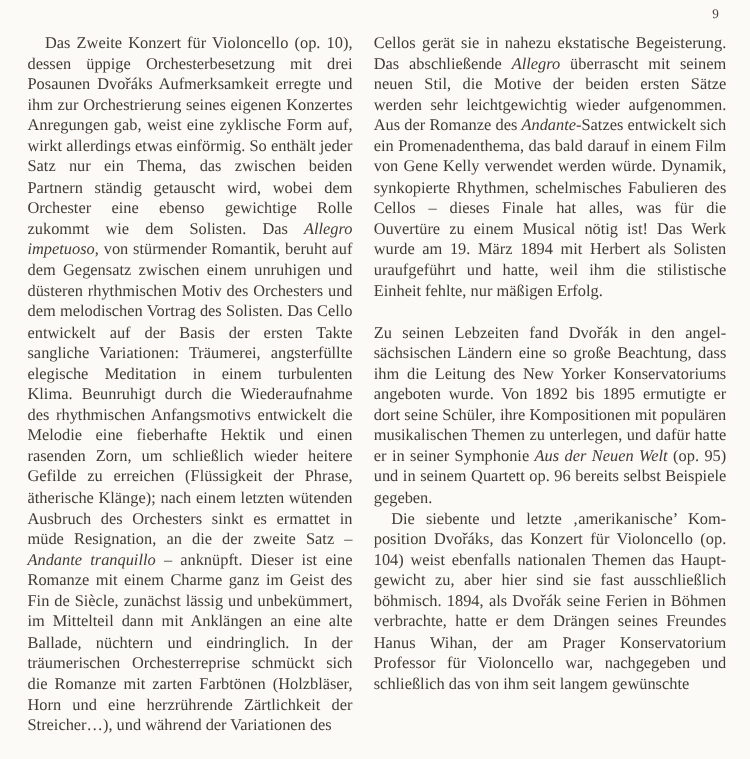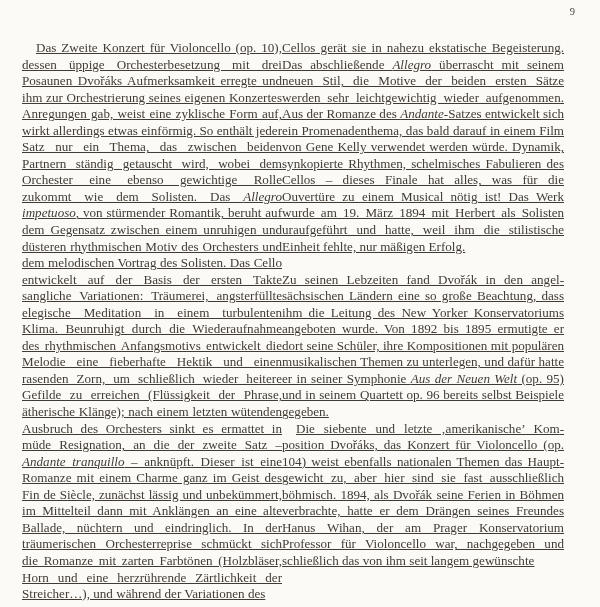--- a/index.html
+++ b/index.html
@@ -21,25 +21,24 @@
   }
   .page-number {
     position: absolute;
     top: 6px;
     right: 25px;
     font-size: 10.5px;
     color: #4a443c;
   }
   .columns {
     position: absolute;
-    top: 40px;
+    top: 26px;
     left: 22px;
     display: flex;
-    gap: 0;
-    text-decoration: underline;
+    gap: 17px;
   }
   .column {
     width: 260px;
     font-size: 13.1px;
     line-height: 16.55px;
     text-align: justify;
     -webkit-hyphens: manual;
     hyphens: manual;
   }
   .column-right {

